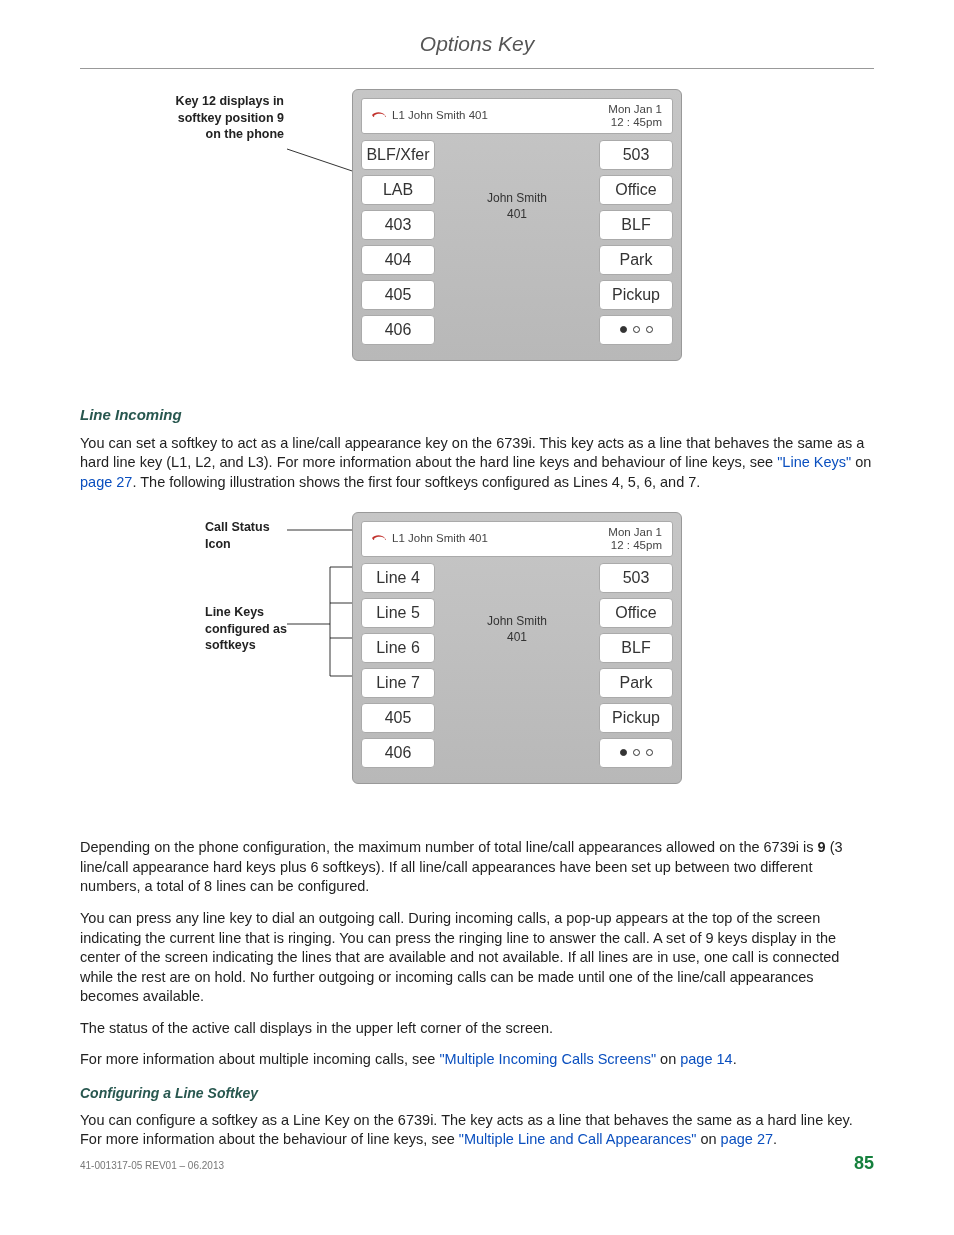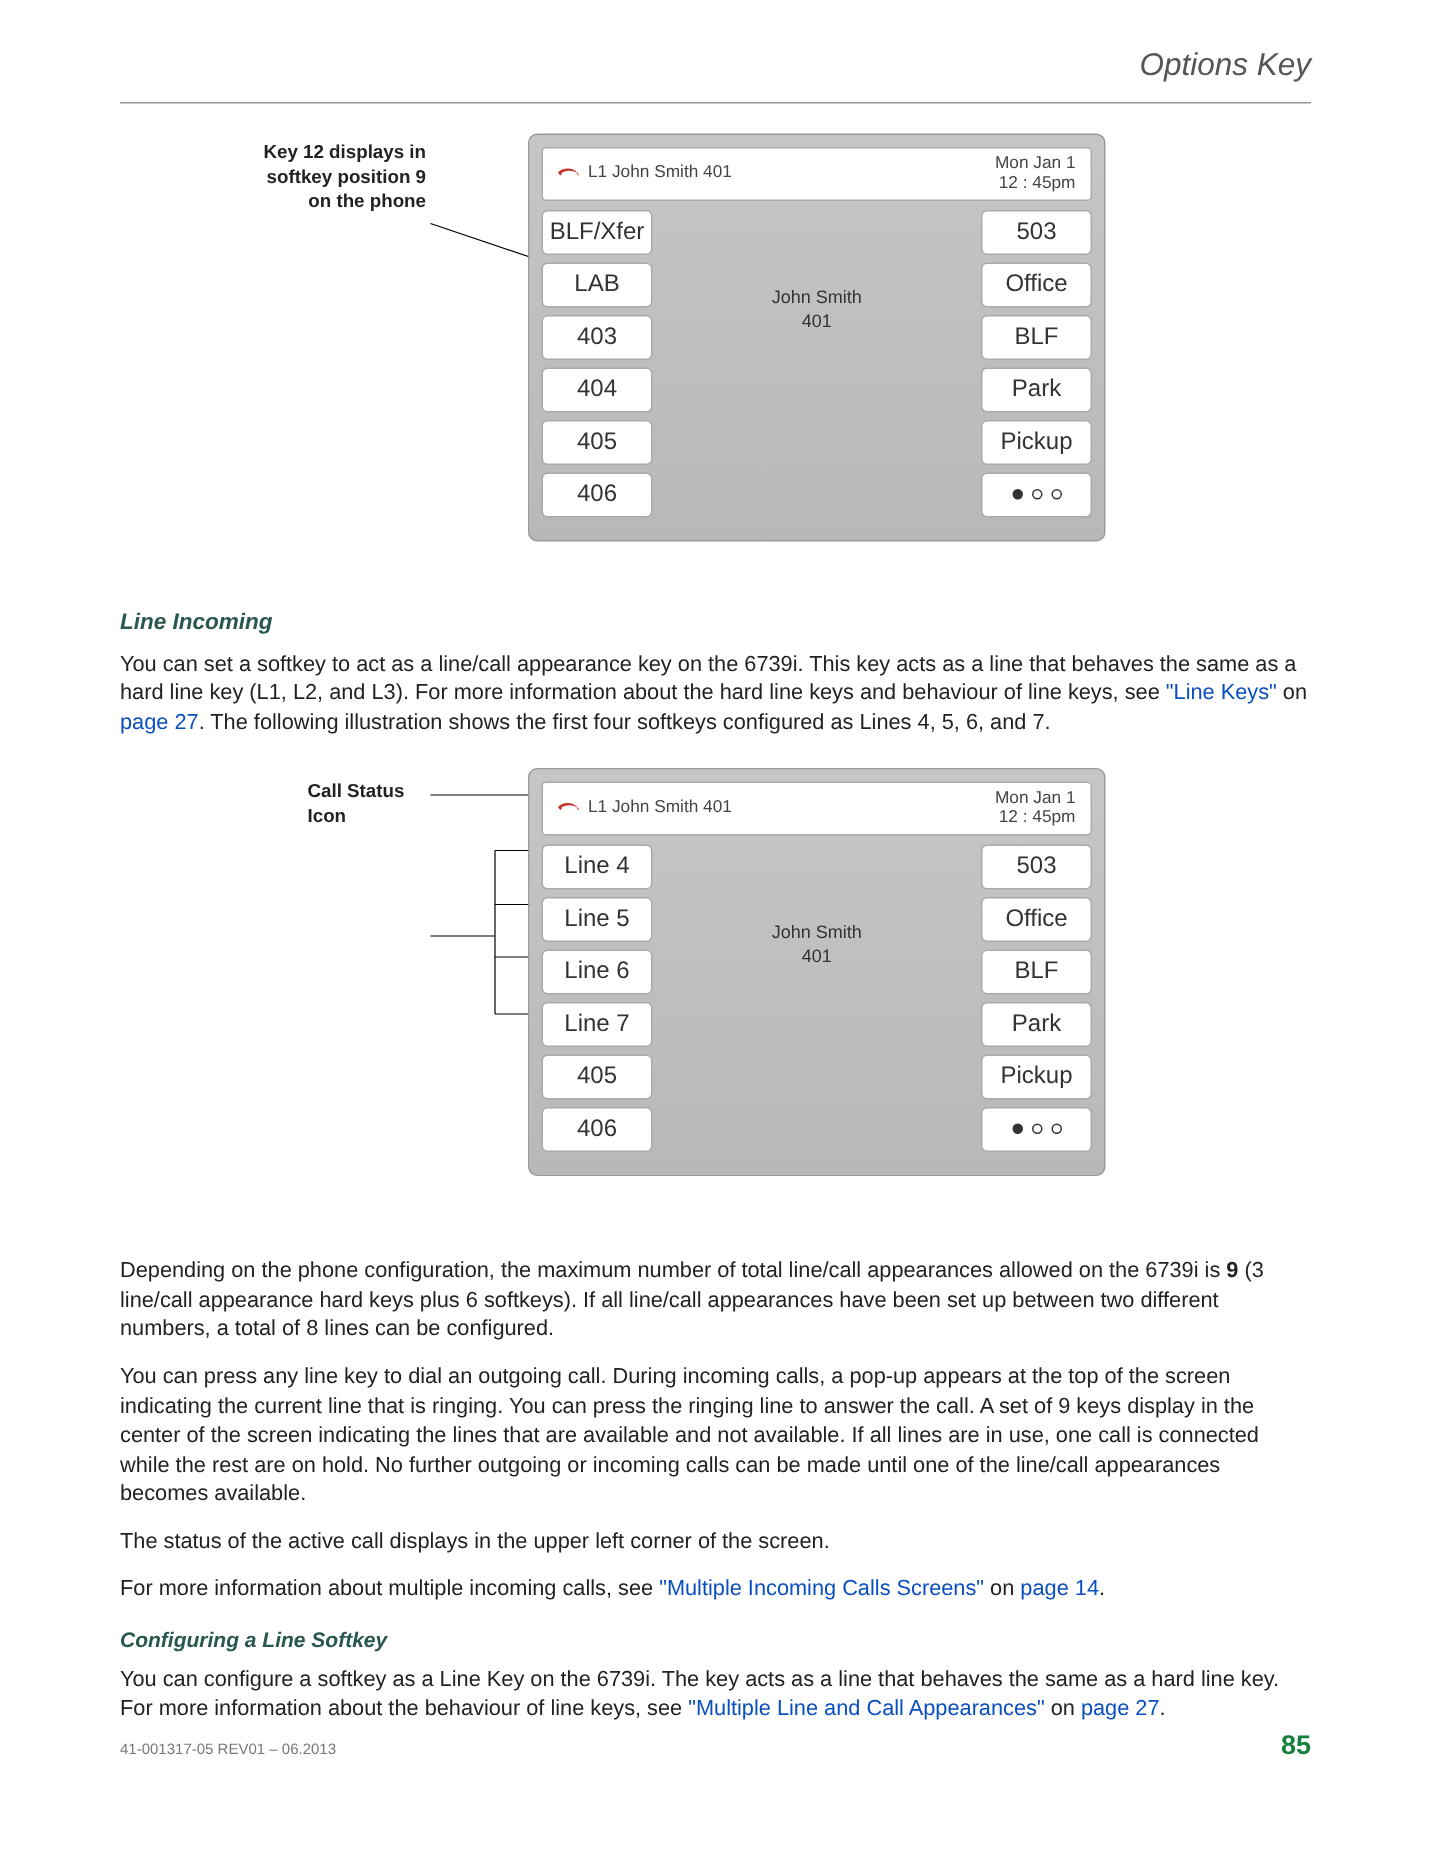--- a/index.html
+++ b/index.html
@@ -8,39 +8,39 @@
     font-size: 14.5px;
     color: #222;
     background: #fff;
     width: 954px;
     height: 1235px;
     position: relative;
     padding: 30px 80px 0 80px;
     line-height: 1.35;
   }
   .header-title {
-    text-align: right;
+    text-align: center;
     font-style: italic;
     font-size: 21px;
     color: #555;
     margin-bottom: 10px;
   }
   hr.rule { border: none; border-top: 1px solid #999; }
   .fig-block { position: relative; height: 300px; margin: 14px 0 22px 0; }
   .fig-block.two { height: 310px; }
   .annot { position: absolute; font-weight: bold; font-size: 12.5px; text-align: right; width: 140px; right: 590px; line-height: 1.3; }
   .annot .line { display: block; }
   .callout-svg { position: absolute; left: 0; top: 0; pointer-events: none; }
   .callout-svg line { stroke: #000; stroke-width: 0.8; }
 
   .phone {
     position: absolute;
     left: 272px;
     top: 6px;
-    width: 385px;
+    width: 330px;
     padding: 8px;
     border: 1px solid #999;
     border-radius: 6px;
     background: linear-gradient(180deg, #c6c6c6 0%, #b8b8b8 100%);
   }
   .phone-hdr {
     display: flex; justify-content: space-between; align-items: center;
     background: #fff; border: 1px solid #aaa; border-radius: 3px;
     padding: 4px 10px; margin-bottom: 6px; font-size: 11.5px; color: #444;
   }
@@ -150,20 +150,25 @@
     <line x1="250" y1="61" x2="250" y2="170"></line>
     <line x1="250" y1="61" x2="281" y2="61"></line>
     <line x1="250" y1="97" x2="281" y2="97"></line>
     <line x1="250" y1="132" x2="281" y2="132"></line>
     <line x1="250" y1="170" x2="281" y2="170"></line>
   </svg>
   <div class="annot" style="top:13px; text-align:left; right:auto; left:125px;">
     <span class="line">Call Status</span>
     <span class="line">Icon</span>
   </div>
+  <div class="annot" style="top:98px; text-align:left; right:auto; left:125px;">
+    <span class="line">Line Keys</span>
+    <span class="line">configured as</span>
+    <span class="line">softkeys</span>
+  </div>
   <div class="phone">
     <div class="phone-hdr">
       <div class="left">
         <span class="phone-icon">
           <svg viewBox="0 0 24 18">
               <path fill="#c2332e" d="M22 6c-5-6-17-6-22 0l2 3c1 1 2 0 2-1 0-1 0-2 1-2 2-1 5-2 8-2s6 1 8 2c1 0 1 1 1 2 0 1 1 2 2 1l-2-3z" transform="translate(0 2)"></path>
             </svg>
         </span>
         <span>L1 John Smith 401</span>
       </div>

